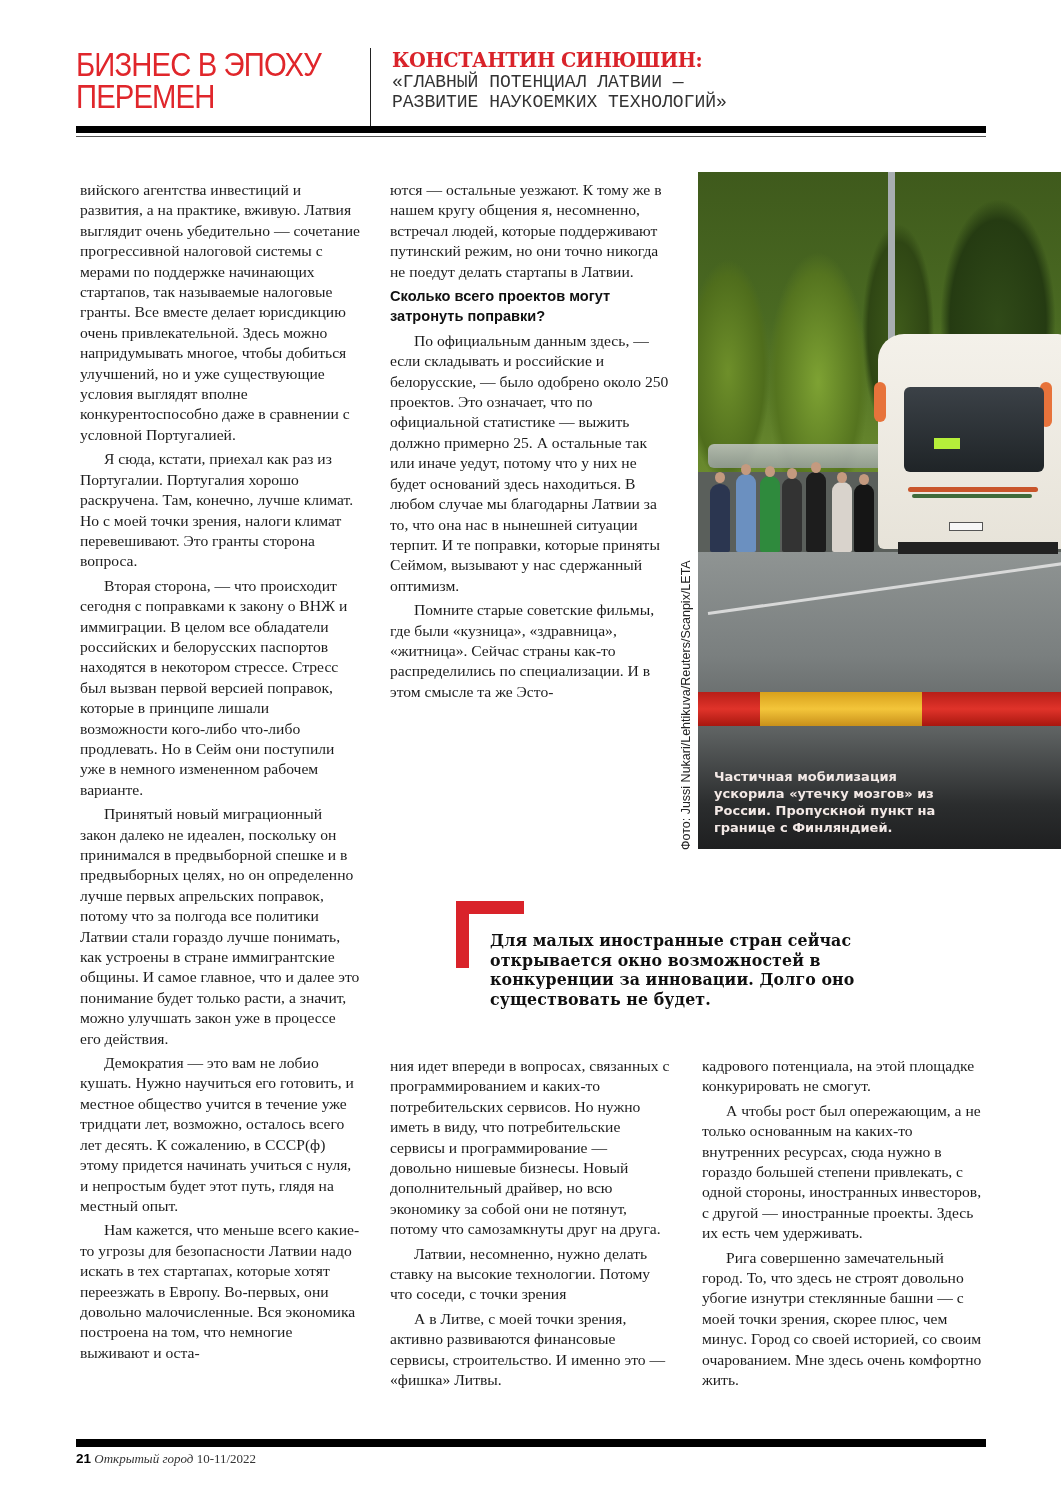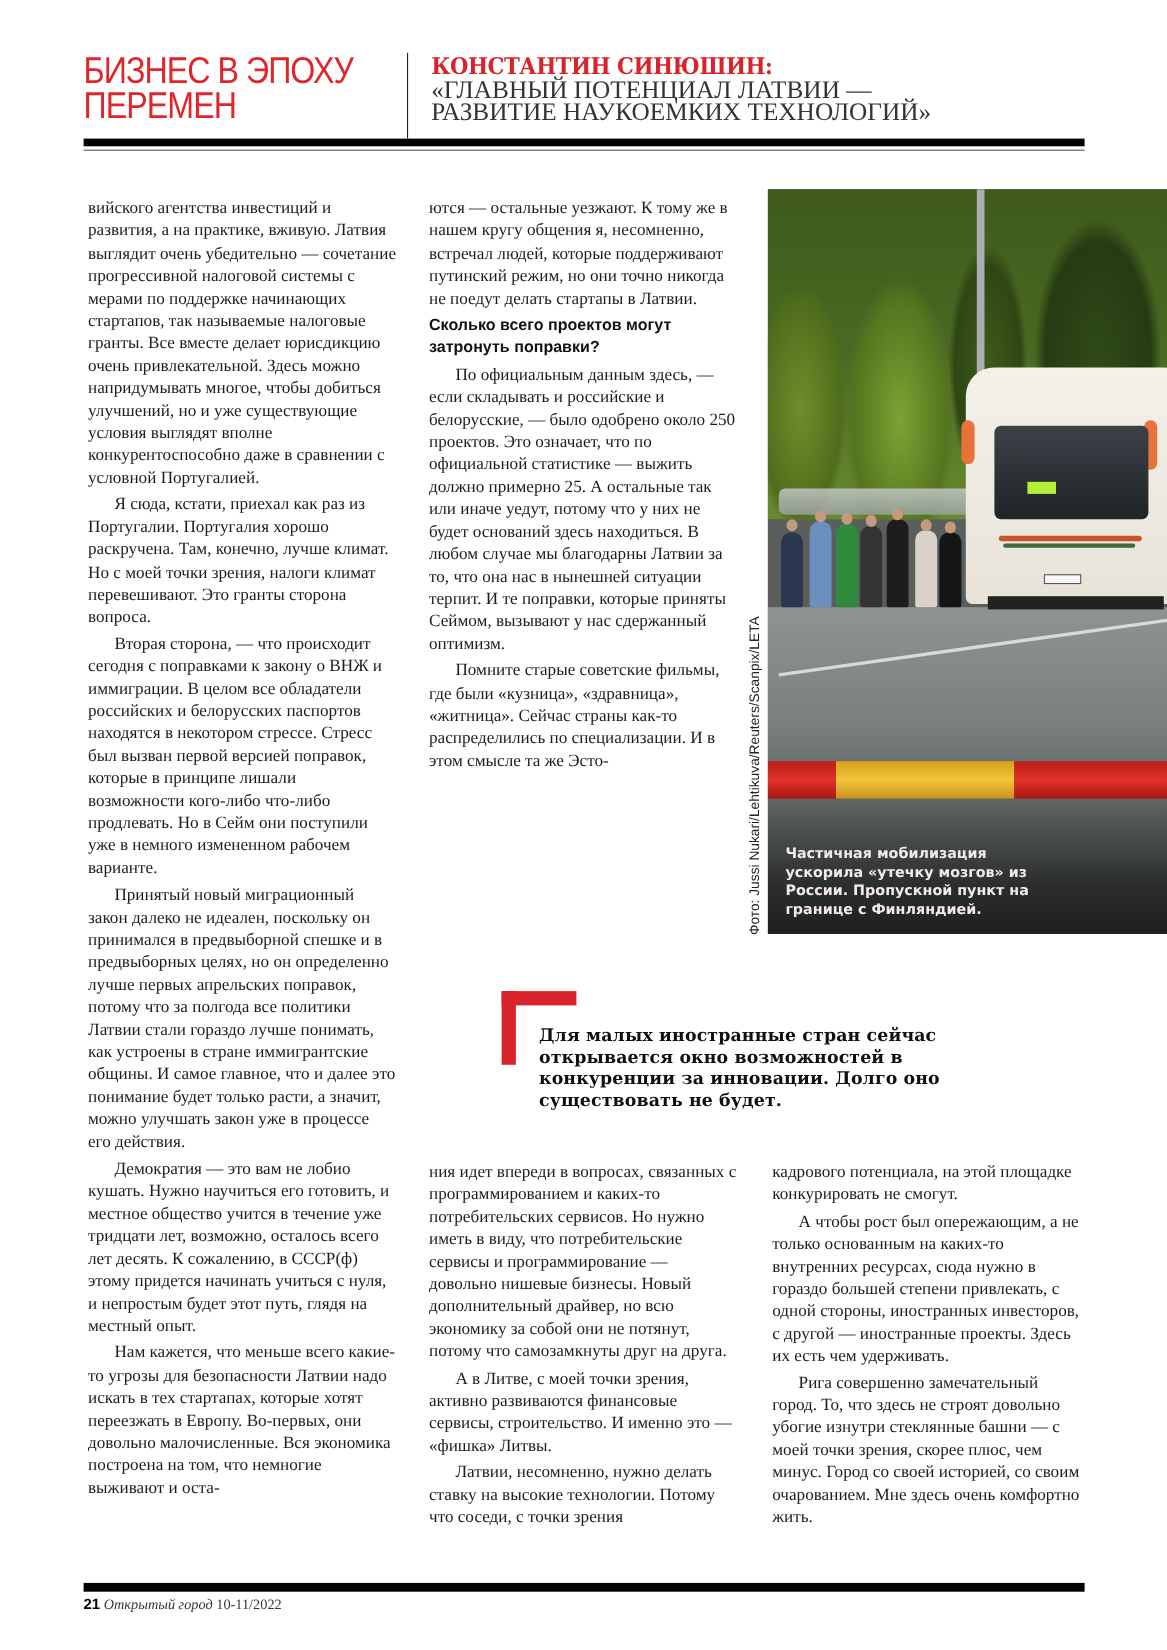--- a/index.html
+++ b/index.html
@@ -3,21 +3,21 @@
 <meta charset="utf-8">
 <style>
   html, body { margin:0; padding:0; background:#ffffff; }
   body { width:1061px; height:1500px; position:relative; overflow:hidden; font-family:"DejaVu Serif", serif; color:#1a1a1a; }
   .abs { position:absolute; }
 
   
   .rubric { left:76px; top:48px; width:290px; font-family:"Liberation Sans", sans-serif; font-size:34px; line-height:32px; color:#e0262b; font-weight:normal; letter-spacing:-1px; transform:scaleX(0.86); transform-origin:left top; }
   .hdr-divider { left:370px; top:48px; width:1px; height:78px; background:#222; }
   .hdr-name { left:392px; top:47px; font-family:"DejaVu Serif", serif; font-weight:bold; font-size:21px; color:#d9232a; letter-spacing:-0.5px; transform:scaleX(0.92); transform-origin:left top; }
-  .hdr-quote { left:392px; top:72px; width:560px; font-family:Liberation Serif, serif; font-size:23px; line-height:20px; color:#333; letter-spacing:0px; }
+  .hdr-quote { left:392px; top:72px; width:560px; font-family:Liberation Mono, monospace; font-size:18px; line-height:20px; color:#333; letter-spacing:0px; }
   .hdr-rule-thick { left:76px; top:126px; width:910px; height:7px; background:#000; }
   .hdr-rule-thin { left:76px; top:136px; width:910px; height:1px; background:#555; }
 
   
   .col { font-family:"Liberation Serif", serif; font-size:15.6px; line-height:20.4px; color:#1c1c1c; }
   .col p { margin:4px; text-indent:0; }
   .col p.ind { text-indent:24px; }
   .col p.q { font-family:"Liberation Sans", sans-serif; font-weight:bold; font-size:14.6px; line-height:20.4px; color:#111; }
   .c1 { left:76px; top:176px; width:288px; }
   .c2 { left:386px; top:176px; width:288px; }
@@ -136,22 +136,22 @@
 <div class="abs credit">
   <span>Фото: Jussi Nukari/Lehtikuva/Reuters/Scanpix/LETA</span>
 </div>
 
 <div class="abs pq-corner-v"></div>
 <div class="abs pq-corner-h"></div>
 <div class="abs pq-text">Для малых иностранные стран сейчас открывается окно возможностей в конкуренции за инновации. Долго оно существовать не будет.</div>
 
 <div class="abs col c3">
   <p>ния идет впереди в вопросах, связанных с программированием и каких-то потребительских сервисов. Но нужно иметь в виду, что потребительские сервисы и программирование — довольно нишевые бизнесы. Новый дополнительный драйвер, но всю экономику за собой они не потянут, потому что самозамкнуты друг на друга.</p>
+  <p class="ind">Латвии, несомненно, нужно делать ставку на высокие технологии. Потому что соседи, с точки зрения</p>
   <p class="ind">А в Литве, с моей точки зрения, активно развиваются финансовые сервисы, строительство. И именно это — «фишка» Литвы.</p>
-  <p class="ind">Латвии, несомненно, нужно делать ставку на высокие технологии. Потому что соседи, с точки зрения</p>
 </div>
 
 <div class="abs col c4">
   <p>кадрового потенциала, на этой площадке конкурировать не смогут.</p>
   <p class="ind">А чтобы рост был опережающим, а не только основанным на каких-то внутренних ресурсах, сюда нужно в гораздо большей степени привлекать, с одной стороны, иностранных инвесторов, с другой — иностранные проекты. Здесь их есть чем удерживать.</p>
   <p class="ind">Рига совершенно замечательный город. То, что здесь не строят довольно убогие изнутри стеклянные башни — с моей точки зрения, скорее плюс, чем минус. Город со своей историей, со своим очарованием. Мне здесь очень комфортно жить.</p>
 </div>
 
 <div class="abs ftr-rule"></div>
 <div class="abs ftr">

